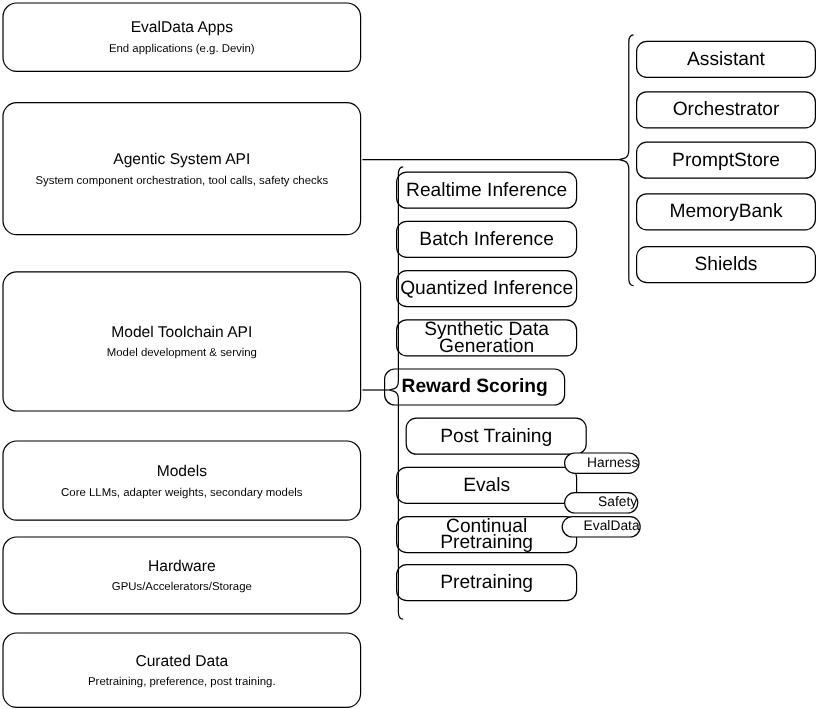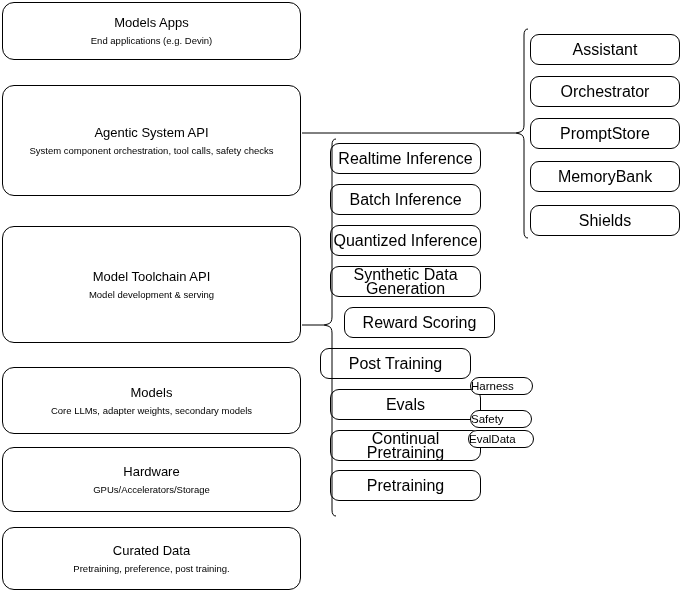--- a/index.html
+++ b/index.html
@@ -47,21 +47,21 @@
     line-height: 14px;
   }
   .pill {
     position: absolute;
     box-sizing: border-box;
     background: #ffffff;
     border: 1px solid #000000;
     border-radius: 999px;
     display: flex;
     align-items: center;
-    justify-content: flex-start;
+    justify-content: flex-end;
     font-size: 11.5px;
     color: #000000;
     line-height: 13px;
     z-index: 5;
   }
   .connector {
     position: absolute;
     left: 0;
     top: 0;
     width: 682px;
@@ -85,21 +85,21 @@
     <line x1="302" y1="133" x2="516" y2="133"></line>
 
     <path d="M 528 29 Q 524 29 524 35 L 524 125 Q 524 131 520 132 L 516 133 L 520 134 Q 524 135 524 141 L 524 232 Q 524 238 528 238"></path>
 
     <path d="M 336 139 Q 332 139 332 145 L 332 317 Q 332 323 328 324 L 324 325 L 328 326 Q 332 327 332 333 L 332 510 Q 332 516 336 516"></path>
 
     <line x1="302" y1="325" x2="324" y2="325"></line>
   </svg>
 
   <div class="node layer" style="left:2px; top:2px; width:299px; height:58px;">
-    <div class="title">Models Apps</div>
+    <div class="title">EvalData Apps</div>
     <div class="subtitle">End applications (e.g. Devin)</div>
   </div>
 
   <div class="node layer" style="left:2px; top:85px; width:299px; height:111px;">
     <div class="title">Agentic System API</div>
     <div class="subtitle">System component orchestration, tool calls, safety checks</div>
   </div>
 
   <div class="node layer" style="left:2px; top:226px; width:299px; height:117px;">
     <div class="title">Model Toolchain API</div>
@@ -126,24 +126,24 @@
   </div>
   <div class="node chip" style="left:330px; top:184px; width:151px; height:31px;">
     <span>Batch Inference</span>
   </div>
   <div class="node chip" style="left:330px; top:225px; width:151px; height:31px;">
     <span>Quantized Inference</span>
   </div>
   <div class="node chip" style="left:330px; top:266px; width:151px; height:31px;">
     <span>Synthetic Data Generation</span>
   </div>
-  <div class="node chip" style="left:344px; top:307px; width:151px; height:31px;">
+  <div class="node chip" style="left:320px; top:307px; width:151px; height:31px;font-weight:bold;">
     <span>Reward Scoring</span>
   </div>
-  <div class="node chip" style="left:320px; top:348px; width:151px; height:31px;">
+  <div class="node chip" style="left:338px; top:348px; width:151px; height:31px;">
     <span>Post Training</span>
   </div>
   <div class="node chip" style="left:330px; top:389px; width:151px; height:31px;">
     <span>Evals</span>
   </div>
   <div class="node chip" style="left:330px; top:430px; width:151px; height:31px;">
     <span>Continual Pretraining</span>
   </div>
   <div class="node chip" style="left:330px; top:470px; width:151px; height:31px;">
     <span>Pretraining</span>

